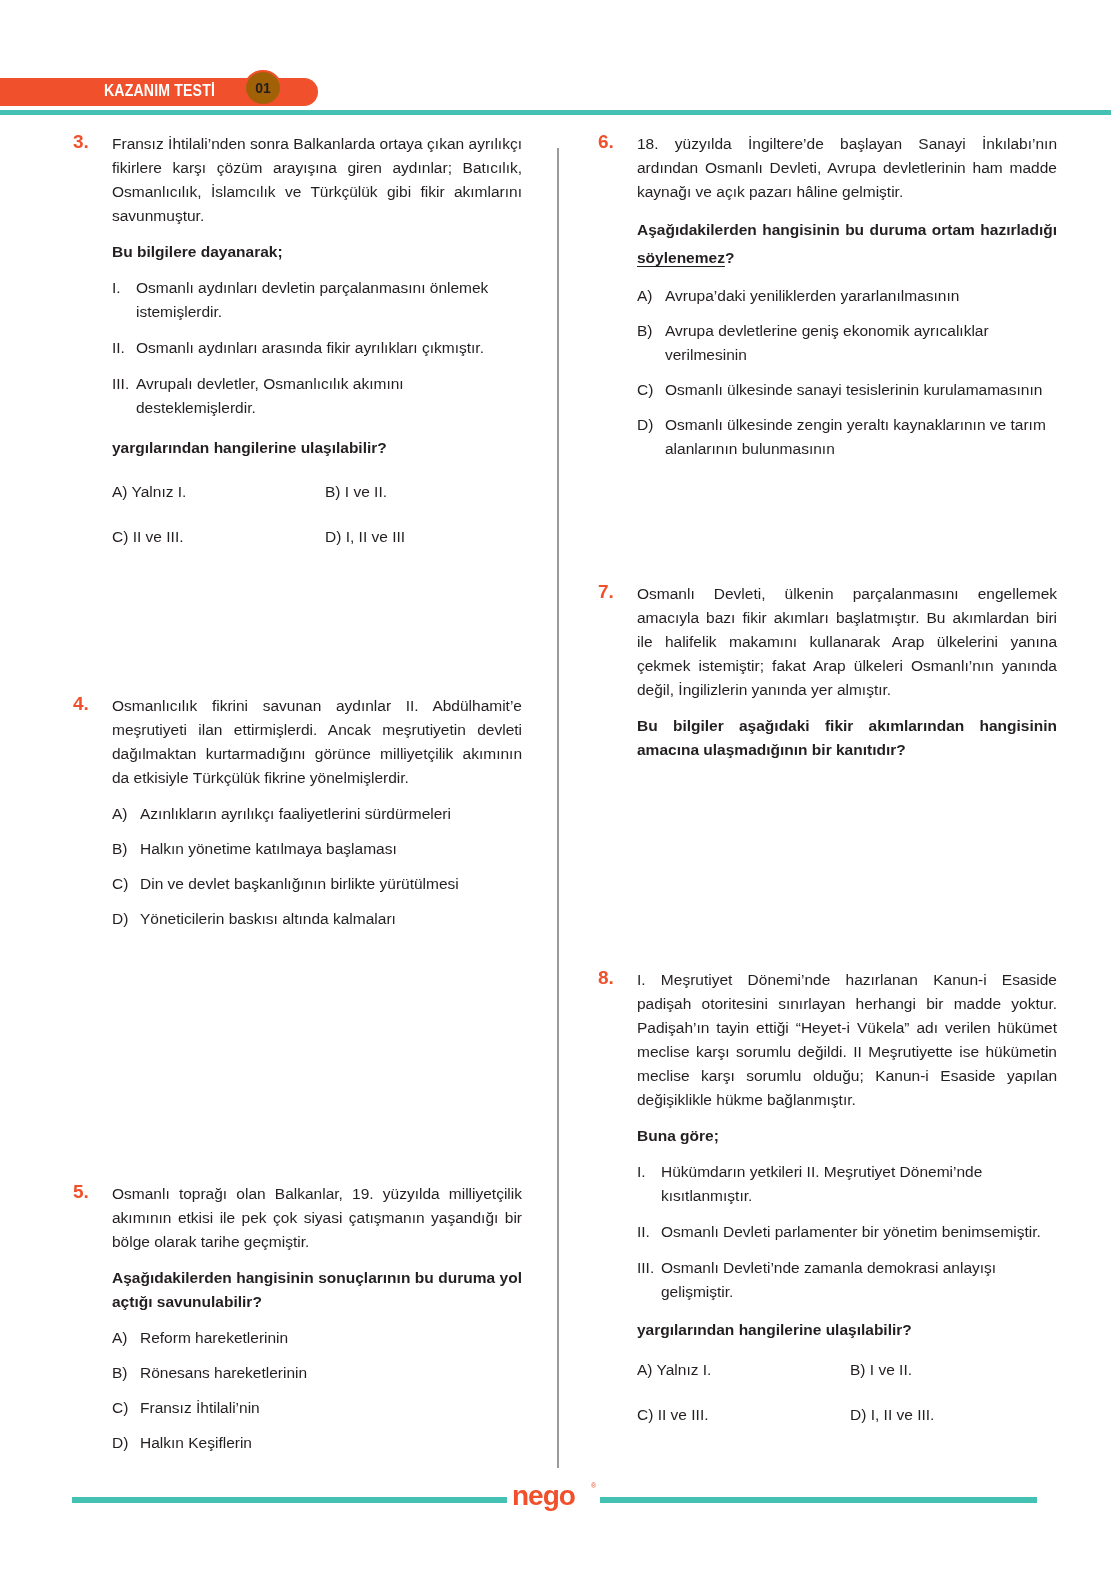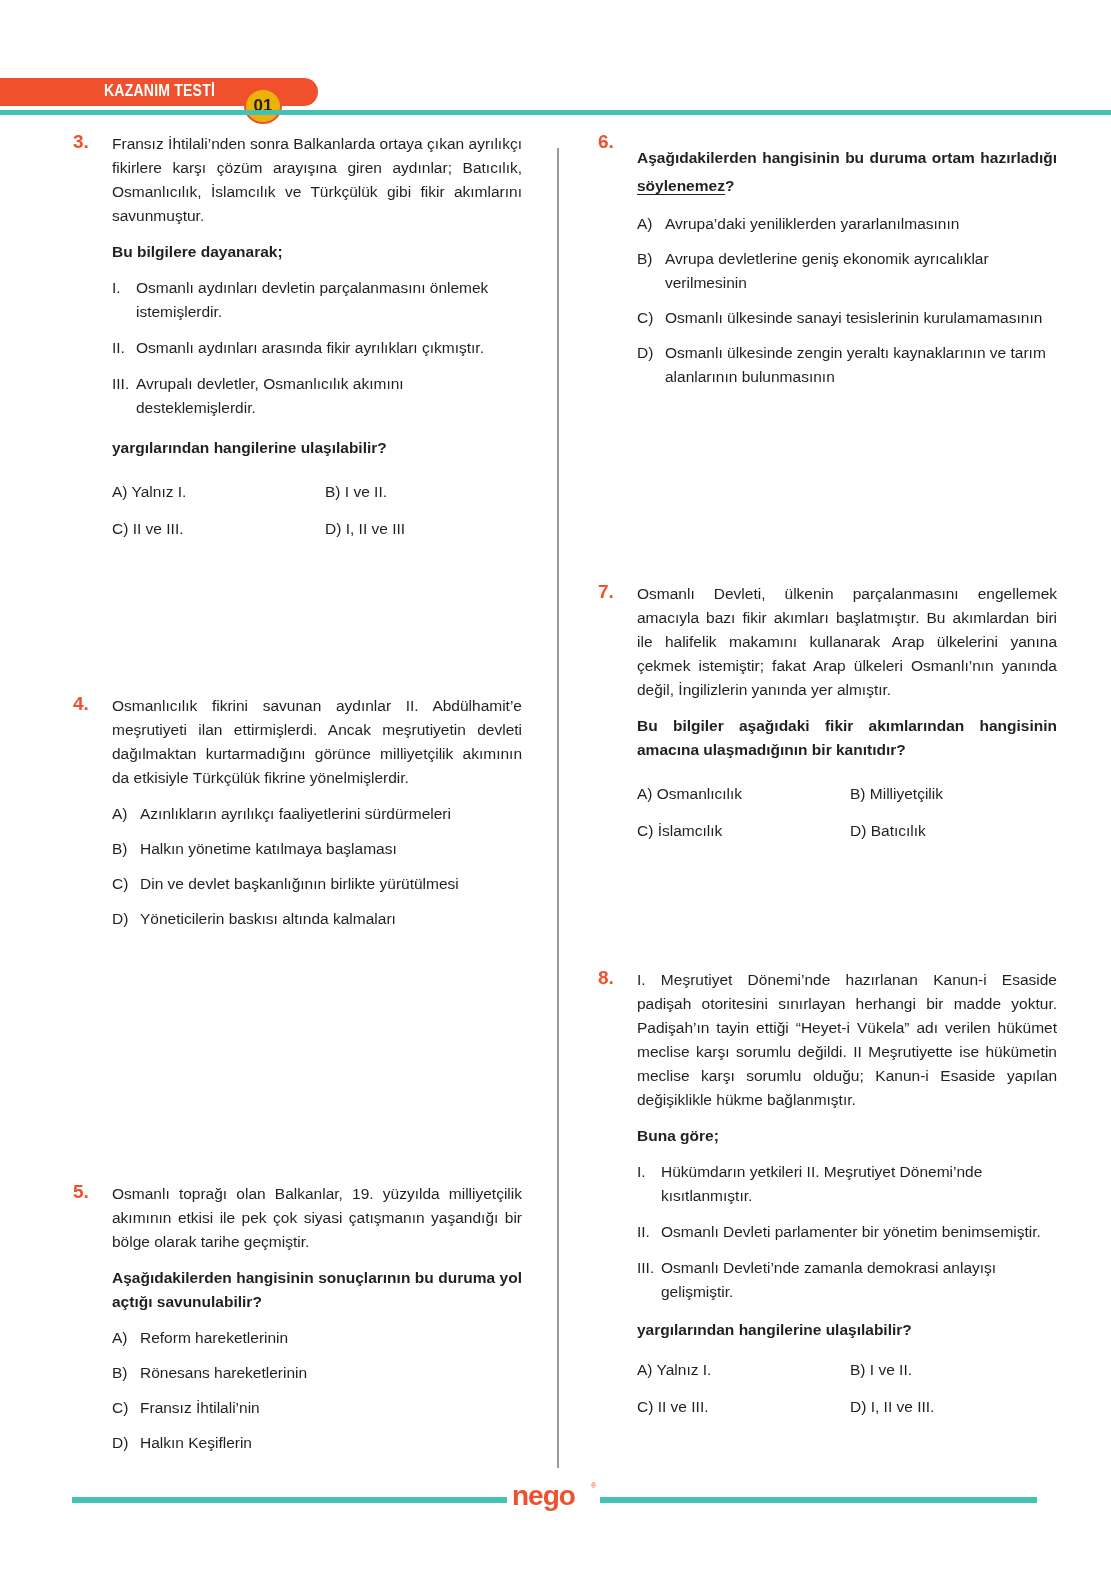--- a/index.html
+++ b/index.html
@@ -3,35 +3,35 @@
 <meta charset="utf-8">
 <style>
   html, body { margin:0; padding:0; background:#ffffff; }
   body { width:1111px; height:1593px; position:relative; overflow:hidden;
          font-family:"Liberation Sans", sans-serif; color:#231f20; }
   .header-bar { position:absolute; left:0; top:78px; width:318px; height:28px;
          background:#f0502b; border-radius:0 14px 14px 0; }
   .header-title { position:absolute; left:104px; top:82px; font-weight:bold;
          font-size:16px; color:#ffffff; letter-spacing:0.2px; transform:scaleX(0.88);
          transform-origin:left center; }
-  .header-num { position:absolute; left:244px; top:88px; width:38px; height:36px;
-         border-radius:50%; background:#eab308; border:2px solid #f0502b; box-sizing:border-box;
-         font-weight:bold; font-size:17px; text-align:center; line-height:32px; color:#231f20; }
+  .header-num { position:absolute; left:244px; top:70px; width:38px; height:36px;
+         border-radius:50%; background:#a16207; border:2px solid #f0502b; box-sizing:border-box;
+         font-weight:bold; font-size:14px; text-align:center; line-height:32px; color:#231f20; }
   .header-line { position:absolute; left:0; top:110px; width:1111px; height:5px; background:#45c1b4; }
   .col-divider { position:absolute; left:557px; top:148px; width:2px; height:1320px; background:#9a9a9a; }
   .q { position:absolute; width:410px; font-size:15.5px; line-height:24px; }
   .q.right { width:420px; }
   .qnum { position:absolute; left:-39px; top:-2px; font-weight:bold; font-size:19px; color:#f0502b; }
   .p { margin:0; text-align:justify; }
   .bold { font-weight:bold; margin-top:12px; }
   .stmt { position:relative; padding-left:24px; margin-top:12px; }
   .stmt .lab { position:absolute; left:0; top:0; }
   .opt { position:relative; padding-left:28px; margin-top:11px; }
   .opt .lab { position:absolute; left:0; top:0; }
-  .grid2 { display:grid; grid-template-columns:213px 200px; row-gap:13px; margin-top:20px; }
+  .grid2 { display:grid; grid-template-columns:213px 200px; row-gap:21px; margin-top:20px; }
   .u { text-decoration:underline; text-underline-offset:3px; }
   .footer-line-l { position:absolute; left:72px; top:1497px; width:435px; height:6px; background:#45c1b4; }
   .footer-line-r { position:absolute; left:600px; top:1497px; width:437px; height:6px; background:#45c1b4; }
   .logo { position:absolute; left:512px; top:1480px; font-weight:bold; font-size:28px; color:#f0502b;
           letter-spacing:-1px; font-family:"Liberation Sans", sans-serif; }
   .logo-reg { position:absolute; left:591px; top:1482px; font-size:7px; color:#f0502b; }
 </style>
 </head>
 <body>
 
@@ -74,38 +74,33 @@
   <p class="p bold">Aşağıdakilerden hangisinin sonuçlarının bu duruma yol açtığı savunulabilir?</p>
   <div style="margin-top:12px;"></div>
   <div class="opt"><span class="lab">A)</span><span>Reform hareketlerinin</span></div>
   <div class="opt"><span class="lab">B)</span><span>Rönesans hareketlerinin</span></div>
   <div class="opt"><span class="lab">C)</span><span>Fransız İhtilali’nin</span></div>
   <div class="opt"><span class="lab">D)</span><span>Halkın Keşiflerin</span></div>
 </div>
 
 <div class="q right" style="left:637px; top:132px;">
   <div class="qnum">6.</div>
+  <p class="p">18. yüzyılda İngiltere’de başlayan Sanayi İnkılabı’nın ardından Osmanlı Devleti, Avrupa devletlerinin ham madde kaynağı ve açık pazarı hâline gelmiştir.</p>
   <p class="p bold" style="line-height:28px;"><span>Aşağıdakilerden hangisinin bu duruma ortam hazırladığı </span><span class="u">söylenemez</span><span>?</span></p>
   <div style="margin-top:12px;"></div>
   <div class="opt"><span class="lab">A)</span><span>Avrupa’daki yeniliklerden yararlanılmasının</span></div>
   <div class="opt"><span class="lab">B)</span><span>Avrupa devletlerine geniş ekonomik ayrıcalıklar verilmesinin</span></div>
   <div class="opt"><span class="lab">C)</span><span>Osmanlı ülkesinde sanayi tesislerinin kurulamamasının</span></div>
   <div class="opt"><span class="lab">D)</span><span>Osmanlı ülkesinde zengin yeraltı kaynaklarının ve tarım alanlarının bulunmasının</span></div>
 </div>
 
 <div class="q right" style="left:637px; top:582px;">
   <div class="qnum">7.</div>
   <p class="p">Osmanlı Devleti, ülkenin parçalanmasını engellemek amacıyla bazı fikir akımları başlatmıştır. Bu akımlardan biri ile halifelik makamını kullanarak Arap ülkelerini yanına çekmek istemiştir; fakat Arap ülkeleri Osmanlı’nın yanında değil, İngilizlerin yanında yer almıştır.</p>
   <p class="p bold">Bu bilgiler aşağıdaki fikir akımlarından hangisinin amacına ulaşmadığının bir kanıtıdır?</p>
-  <div class="grid2">
-    <div><span>A)</span> <span>Osmanlıcılık</span></div>
-    <div><span>B)</span> <span>Milliyetçilik</span></div>
-    <div><span>C)</span> <span>İslamcılık</span></div>
-    <div><span>D)</span> <span>Batıcılık</span></div>
-  </div>
 </div>
 
 <div class="q right" style="left:637px; top:968px;">
   <div class="qnum">8.</div>
   <p class="p">I. Meşrutiyet Dönemi’nde hazırlanan Kanun-i Esaside padişah otoritesini sınırlayan herhangi bir madde yoktur. Padişah’ın tayin ettiği “Heyet-i Vükela” adı verilen hükümet meclise karşı sorumlu değildi. II Meşrutiyette ise hükümetin meclise karşı sorumlu olduğu; Kanun-i Esaside yapılan değişiklikle hükme bağlanmıştır.</p>
   <p class="p bold">Buna göre;</p>
   <div class="stmt"><span class="lab">I.</span><span>Hükümdarın yetkileri II. Meşrutiyet Dönemi’nde kısıtlanmıştır.</span></div>
   <div class="stmt"><span class="lab">II.</span><span>Osmanlı Devleti parlamenter bir yönetim benimsemiştir.</span></div>
   <div class="stmt"><span class="lab">III.</span><span>Osmanlı Devleti’nde zamanla demokrasi anlayışı gelişmiştir.</span></div>
   <p class="p bold" style="margin-top:14px;">yargılarından hangilerine ulaşılabilir?</p>

